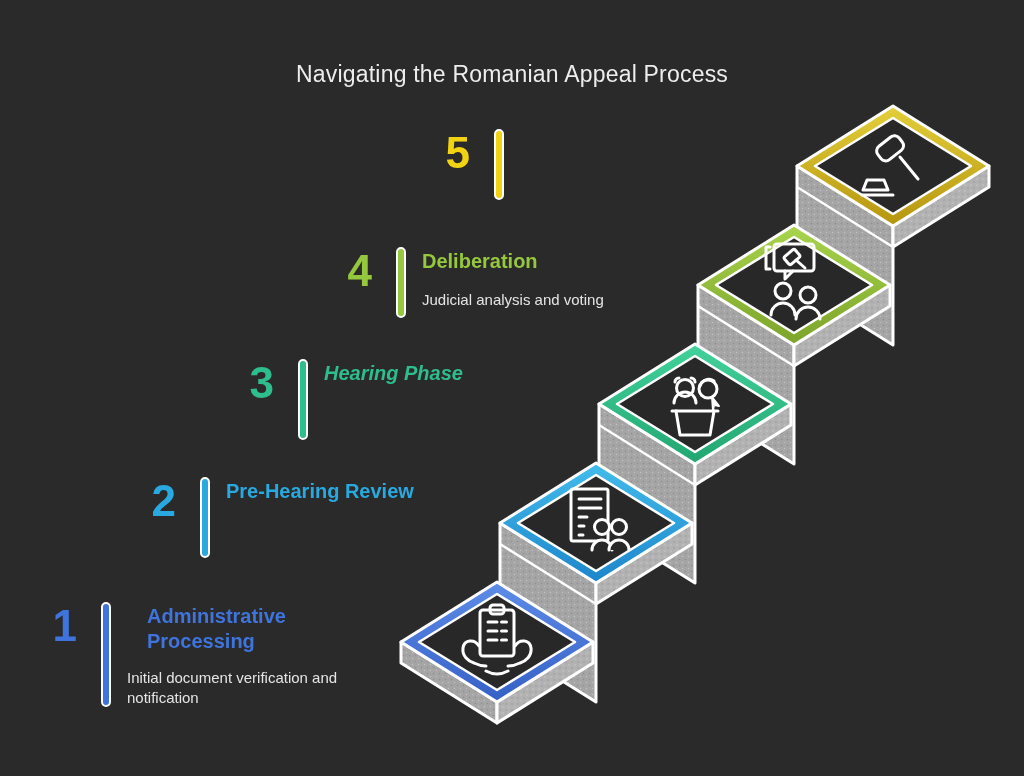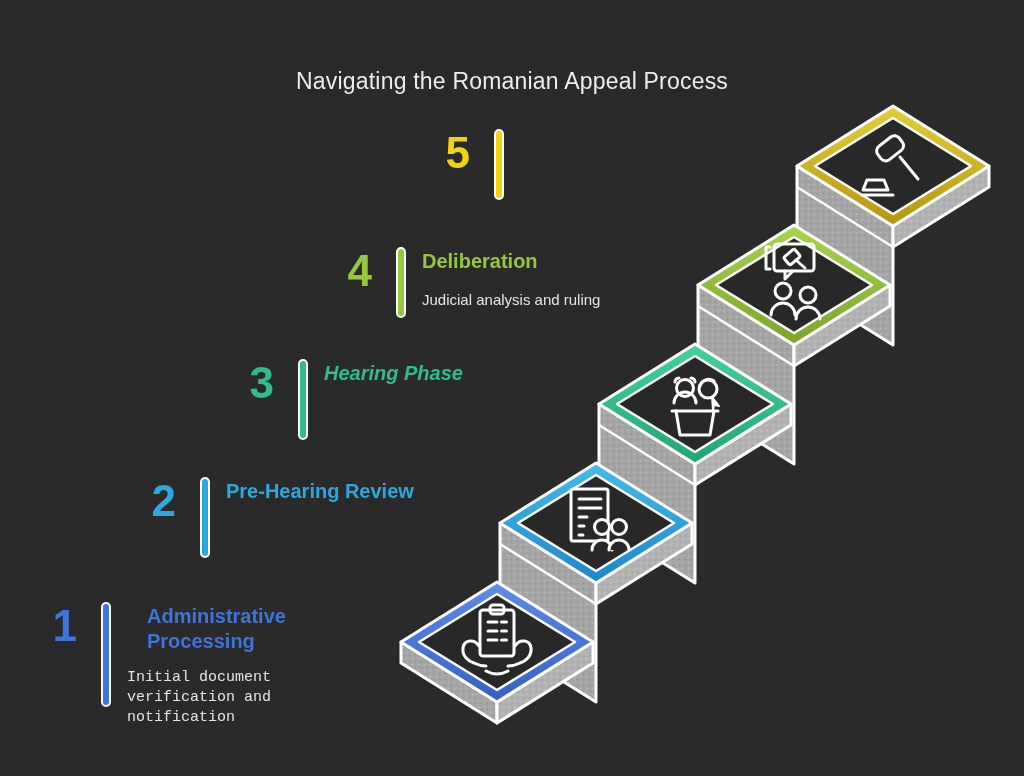--- a/index.html
+++ b/index.html
@@ -2,21 +2,21 @@
 <html><head>
 <meta charset="utf-8">
 <style>
   html,body{margin:0;padding:0;}
   body{
     width:1024px;height:776px;position:relative;overflow:hidden;
     background:#2A2A2A;
     font-family:"Liberation Sans", sans-serif;
   }
   .main-title{
-    position:absolute;left:0;top:68px;width:1024px;
+    position:absolute;left:0;top:61px;width:1024px;
     text-align:center;font-size:23px;font-weight:500;
     letter-spacing:.2px;color:#EDEDED;
   }
   #stairs{position:absolute;left:0;top:0;}
   .step-row{position:absolute;display:flex;align-items:flex-start;}
   .step-num{
     width:46px;text-align:right;font-size:44px;line-height:44px;
     font-weight:bold;margin-right:24px;margin-top:2px;
   }
   .step-bar{
@@ -31,21 +31,21 @@
   .row-3{left:228px;top:359px;}
   .row-4{left:326px;top:247px;}
   .row-5{left:424px;top:129px;}
   .row-1 .step-bar{height:101px;}
   .row-2 .step-bar{height:77px;}
   .row-3 .step-bar{height:77px;}
   .row-4 .step-bar{height:67px;}
   .row-5 .step-bar{height:67px;}
   .row-1 .step-texts{width:250px;}
   .row-1 .step-title{max-width:175px;}
-  .row-1 .step-desc{margin-top:14px;font-family:Liberation Mono, monospace;}
+  .row-1 .step-desc{margin-top:14px;}
   .row-2 .step-texts{width:228px;}
   .row-3 .step-texts{width:208px;font-style:italic;}
   .row-4 .step-texts{width:262px;}
   .row-5 .step-texts{width:300px;}
 </style>
 </head>
 <body style="background: rgb(42, 42, 42);">
 
 <svg id="stairs" width="1024" height="776" viewBox="0 0 1024 776" xmlns="http://www.w3.org/2000/svg">
   <defs>
@@ -198,20 +198,20 @@
   <div class="step-texts">
     <div class="step-title" style="color: rgb(46, 189, 140);">Hearing Phase</div>
   </div>
 </div>
 
 <div class="step-row row-4">
   <div class="step-num" style="color: rgb(149, 200, 60);">4</div>
   <div class="step-bar" style="background: rgb(149, 200, 60);"></div>
   <div class="step-texts">
     <div class="step-title" style="color: rgb(149, 200, 60);">Deliberation</div>
-    <div class="step-desc">Judicial analysis and ruling</div>
+    <div class="step-desc">Judicial analysis and voting</div>
   </div>
 </div>
 
 <div class="step-row row-5">
   <div class="step-num" style="color: rgb(242, 211, 19);">5</div>
   <div class="step-bar" style="background: rgb(242, 211, 19);"></div>
 </div>
 
 </body></html>

